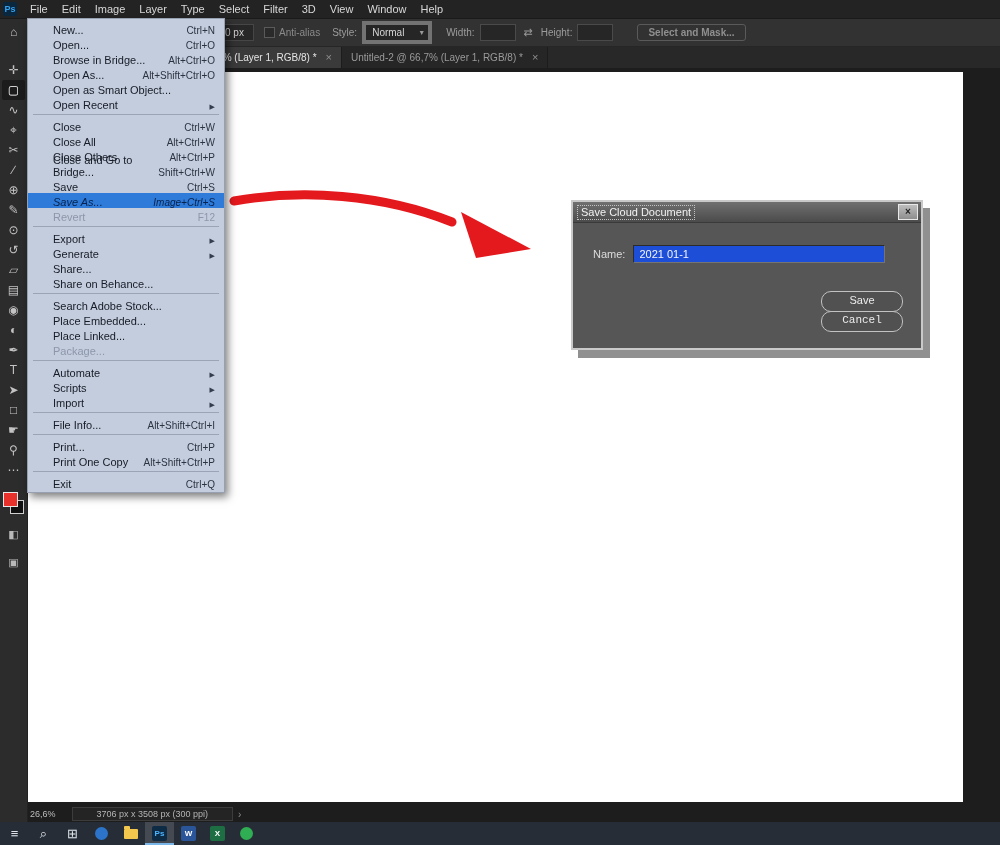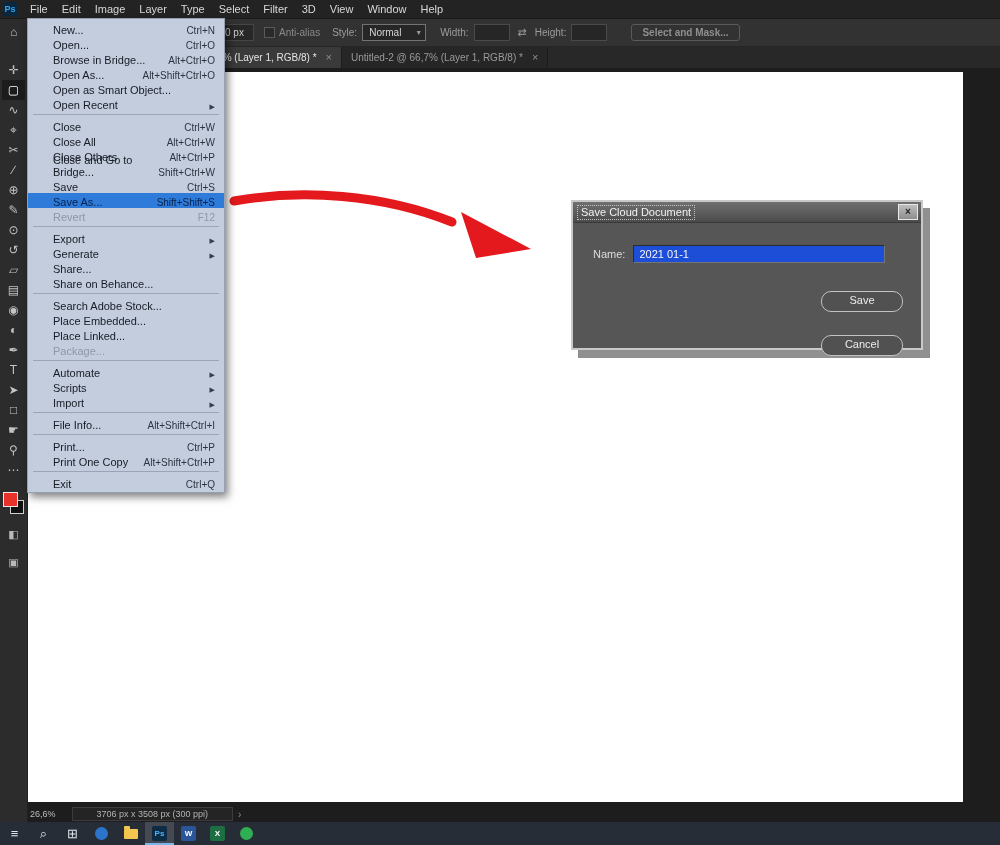--- a/index.html
+++ b/index.html
@@ -16,21 +16,21 @@
   .mb-item{color:#d8d8d8;font-size:11px;padding:0 7px;height:18px;line-height:18px;cursor:default;}
   
   #optionsbar{position:absolute;left:0;top:18px;width:1000px;height:28px;background:#323232;
     border-bottom:1px solid #262626;display:flex;align-items:center;z-index:10;font-size:10px;color:#b9b9b9;}
   .opt-field{background:#272727;border:1px solid #464646;height:15px;line-height:15px;
     padding:0 4px;color:#cfcfcf;margin-right:10px;}
   #feather-field{margin-left:220px;min-width:24px;}
   .opt-check{width:9px;height:9px;border:1px solid #5a5a5a;background:#2a2a2a;display:inline-block;margin-right:4px;}
   .opt-dim{color:#8a8a8a;margin-right:12px;display:flex;align-items:center;}
   .opt-label{color:#9c9c9c;margin-right:5px;}
-  .opt-select{background:#262626;border:1px solid #737373;height:15px;line-height:15px;
+  .opt-select{background:#262626;border:4px solid #737373;height:15px;line-height:15px;
     padding:0 14px 0 6px;color:#d6d6d6;position:relative;margin-right:14px;min-width:42px;}
   .opt-select .car{position:absolute;right:3px;top:0;font-size:7px;color:#9a9a9a;}
   .opt-input{background:#262626;border:1px solid #4a4a4a;height:15px;width:34px;margin-right:8px;}
   .swap-icon{color:#9a9a9a;font-size:11px;margin:0 8px 0 0;}
   .opt-btn{border:1px solid #5a5a5a;border-radius:3px;padding:2px 10px;color:#8f8f8f;margin-left:16px;font-weight:bold;}
   
   #tabbar{position:absolute;left:28px;top:46px;width:972px;height:22px;background:#282828;
     display:flex;z-index:5;}
   .tab{height:22px;display:flex;align-items:center;font-size:10px;padding:0 9px;
     border-right:1px solid #1c1c1c;color:#9a9a9a;background:#262626;white-space:nowrap;}
@@ -54,21 +54,21 @@
   
   #arrow-svg{position:absolute;left:0;top:0;width:1000px;height:845px;z-index:12;pointer-events:none;}
   
   #file-menu{position:absolute;left:27px;top:18px;width:196px;background:#c3cddd;
     border:1px solid #96a0b0;box-shadow:3px 4px 8px rgba(0,0,0,.5);z-index:65;padding:2px 0;}
   .menu-item{display:flex;justify-content:space-between;align-items:flex-end;height:15px;
     padding:0 9px 0 25px;font-size:11px;color:#171c26;cursor:default;}
   .menu-item .mi-r{color:#2c3442;font-size:10px;}
   .menu-item .mi-r.sub{font-size:7px;color:#333d4d;}
   .menu-item.hl{background:#2f7bd9;}
-  .menu-item.hl .mi-l,.menu-item.hl .mi-r{color:#06224d;}
+  .menu-item.hl .mi-l,.menu-item.hl .mi-r{color:#06224d;font-style:italic;}
   .menu-item.dis .mi-l,.menu-item.dis .mi-r{color:#8d97ab;}
   .menu-sep{height:1px;background:#9aa4b6;margin:3px 5px;}
   
   #dialog{position:absolute;left:571px;top:200px;width:348px;height:146px;z-index:30;
     background:#565656;border:2px solid #c9c9c9;box-shadow:7px 8px 0 rgba(8,8,8,.45);}
   #dlg-title{height:20px;background:linear-gradient(#707070,#4b4b4b);border-bottom:1px solid #3a3a3a;
     display:flex;align-items:center;padding:0 4px;color:#f2f2f2;font-size:11px;position:relative;}
   .dlg-title-text{border:1px dotted #c2c2c2;padding:0 3px;line-height:13px;}
   #dlg-close{position:absolute;top:2px;right:3px;width:18px;height:14px;
     background:linear-gradient(#bdbdbd,#8e8e8e);border:1px solid #e8e8e8;color:#222;
@@ -76,21 +76,21 @@
   #dlg-body{position:relative;width:100%;height:122px;}
   #name-row{position:absolute;left:20px;top:22px;display:flex;align-items:center;}
   #name-label{color:#dcdcdc;font-size:11px;margin-right:8px;}
   #name-input{width:240px;height:16px;background:#1d4ed8;color:#f4f4f4;font-size:11px;
     border:1px solid #2b2b2b;border-bottom-color:#747474;border-right-color:#747474;
     padding:0 5px;font-family:"Liberation Sans",sans-serif;}
   .dlg-btn{position:absolute;right:18px;width:80px;height:19px;border-radius:10px;
     background:#515151;border:1px solid #c2c2c2;color:#ececec;font-size:11px;
     line-height:17px;text-align:center;cursor:default;}
   #save-btn{top:68px;}
-  #cancel-btn{top:112px;}
+  #cancel-btn{top:88px;font-family:Liberation Mono, monospace;}
   
   #statusbar{position:absolute;left:28px;top:806px;width:972px;height:16px;display:flex;
     align-items:center;font-size:9px;color:#bdbdbd;z-index:6;}
   #status-zoom{margin-left:2px;}
   #status-doc{margin-left:16px;border:1px solid #3c3c3c;background:#242424;padding:1px 24px;color:#b4b4b4;}
   #status-chevron{margin-left:5px;color:#8a8a8a;font-size:10px;}
   
   #taskbar{position:absolute;left:0;bottom:0;width:1000px;height:23px;background:#272d36;
     display:flex;align-items:center;z-index:70;}
   .tb-item{width:29px;height:23px;display:flex;align-items:center;justify-content:center;}
@@ -236,21 +236,21 @@
     <div class="menu-item">
       <span class="mi-l">Close and Go to Bridge...</span>
       <span class="mi-r">Shift+Ctrl+W</span>
     </div>
     <div class="menu-item">
       <span class="mi-l">Save</span>
       <span class="mi-r">Ctrl+S</span>
     </div>
     <div class="menu-item hl">
       <span class="mi-l">Save As...</span>
-      <span class="mi-r">Shift+Shift+S</span>
+      <span class="mi-r">Image+Ctrl+S</span>
     </div>
     <div class="menu-item dis">
       <span class="mi-l">Revert</span>
       <span class="mi-r">F12</span>
     </div>
     <div class="menu-sep"></div>
     <div class="menu-item">
       <span class="mi-l">Export</span>
       <span class="mi-r sub">▶</span>
     </div>

